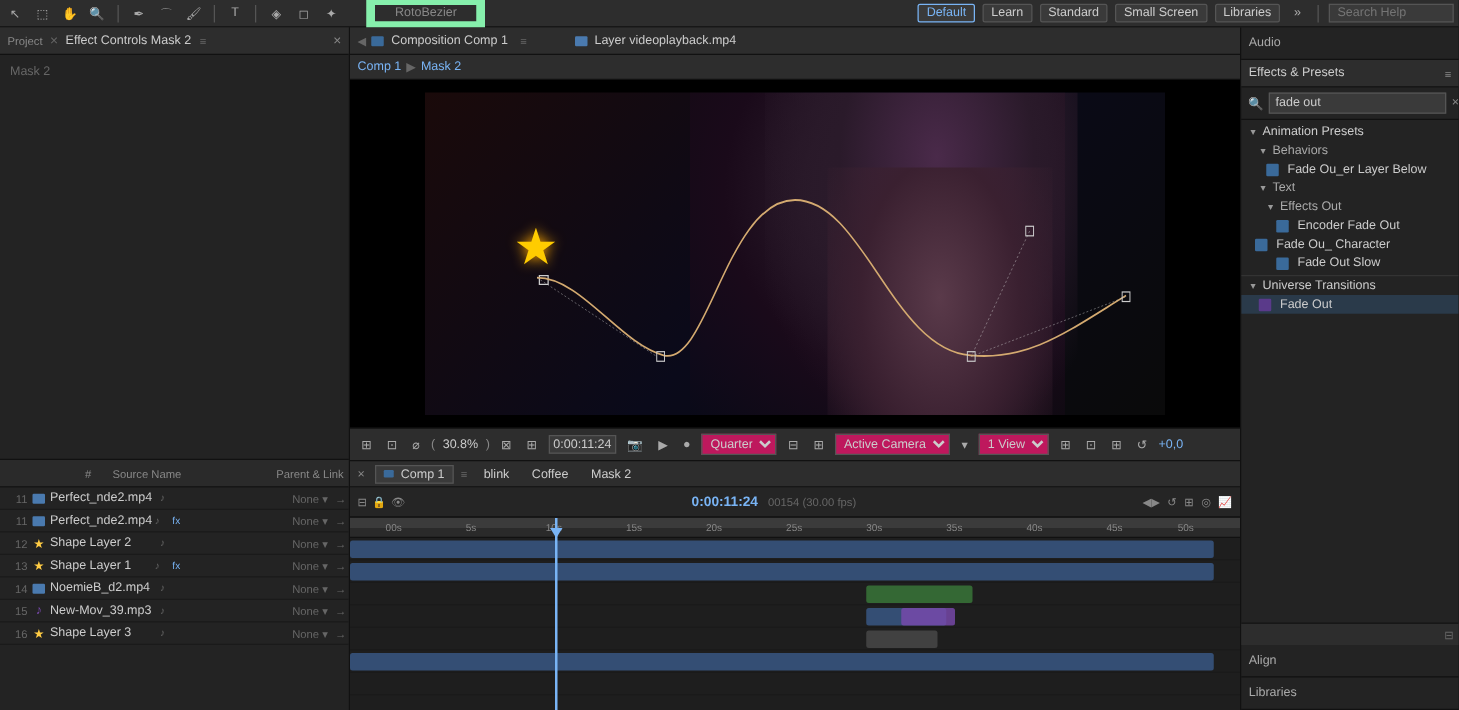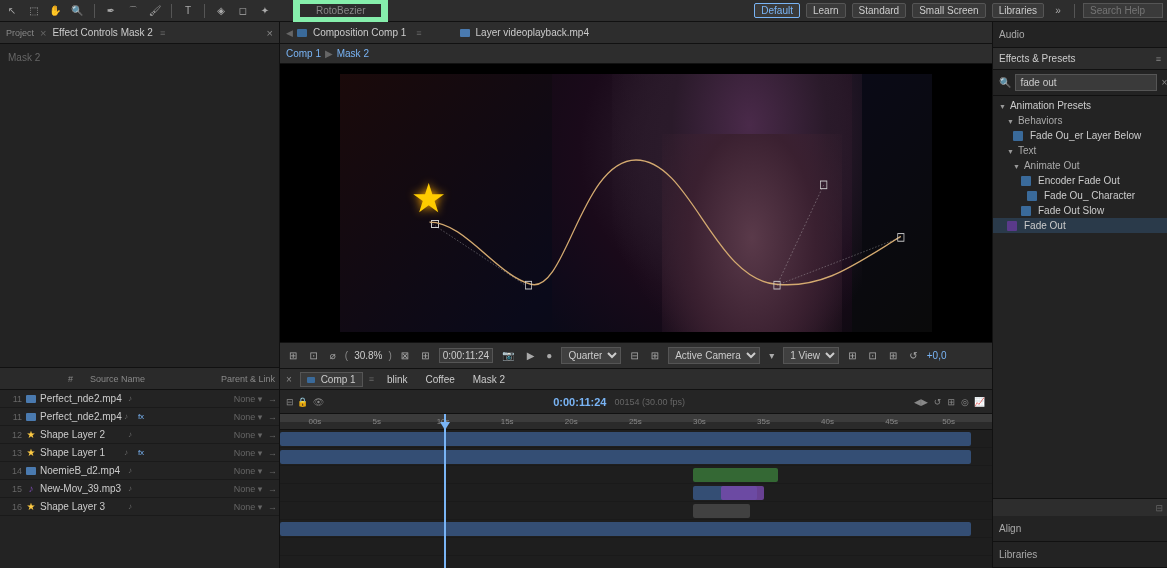--- a/index.html
+++ b/index.html
@@ -13,21 +13,21 @@
       align-items: center;
       padding: 0 4px;
       gap: 6px;
       border-bottom: 1px solid #111;
     }
     .toolbar-icon { width: 16px; height: 16px; display: inline-flex; align-items: center; justify-content: center; color: #aaa; font-size: 10px; cursor: pointer; }
     .toolbar-sep { width: 1px; height: 14px; background: #555; margin: 0 2px; }
     .toolbar-btn { background: #3a3a3a; border: 1px solid #555; color: #ccc; font-size: 10px; padding: 1px 6px; cursor: pointer; border-radius: 2px; }
     .toolbar-btn.active { color: #79b4f5; border-color: #79b4f5; }
     .toolbar-right { margin-left: auto; display: flex; align-items: center; gap: 6px; }
-    .search-box { background: #3a3a3a; border: 1px solid #555; color: #ccc; font-size: 10px; padding: 1px 6px; width: 80px; }
+    .search-box { background: #3a3a3a; border: 1px solid #555; color: #ccc; font-size: 10px; padding: 1px 6px; width: 100px; }
 
     
     .main-layout {
       display: flex;
       height: calc(568px - 22px);
     }
 
     
     .left-panel {
       width: 280px;
@@ -88,21 +88,21 @@
       background: #2d2d2d;
       height: 26px;
       display: flex;
       align-items: center;
       padding: 0 6px;
       gap: 6px;
       border-top: 1px solid #111;
       font-size: 10px;
     }
     .footer-btn { color: #aaa; cursor: pointer; padding: 0 3px; }
-    .footer-select { background: #404040; border: 1px solid #555; color: #ccc; font-size: 10px; padding: 1px 2px; }
+    .footer-select { background: #be185d; border: 1px solid #555; color: #ccc; font-size: 10px; padding: 1px 2px; }
 
     
     .breadcrumb {
       background: #2d2d2d;
       height: 20px;
       display: flex;
       align-items: center;
       padding: 0 6px;
       gap: 4px;
       border-bottom: 1px solid #111;
@@ -656,35 +656,39 @@
           <span style="display:inline-block;width:10px;height:10px;background:#3a6a9a;border-radius:1px;margin-right:3px;"></span>
           <span>Fade Ou_er Layer Below</span>
         </div>
 
         <div class="ep-folder" style="padding-left:14px;">
           <span class="ico-triangle-down"></span>
           <span style="font-size:10px;color:#aaa;">Text</span>
         </div>
         <div class="ep-folder" style="padding-left:20px;">
           <span class="ico-triangle-down"></span>
-          <span style="font-size:10px;color:#aaa;">Animate Out</span>
+          <span style="font-size:10px;color:#aaa;">Effects Out</span>
         </div>
         <div class="ep-item" style="padding-left:28px;">
           <span style="display:inline-block;width:10px;height:10px;background:#3a6a9a;border-radius:1px;margin-right:3px;"></span>
           <span>Encoder Fade Out</span>
         </div>
-        <div class="ep-item" style="padding-left:34px;">
+        <div class="ep-item" style="padding-left:11px;">
           <span style="display:inline-block;width:10px;height:10px;background:#3a6a9a;border-radius:1px;margin-right:3px;"></span>
           <span>Fade Ou_ Character</span>
         </div>
         <div class="ep-item" style="padding-left:28px;">
           <span style="display:inline-block;width:10px;height:10px;background:#3a6a9a;border-radius:1px;margin-right:3px;"></span>
           <span>Fade Out Slow</span>
         </div>
 
+        <div class="ep-folder" style="border-top:1px solid #333;margin-top:2px;padding-top:2px;">
+          <span class="ico-triangle-down"></span>
+          <span style="font-size:10px;color:#ccc;">Universe Transitions</span>
+        </div>
         <div class="ep-universe-item">
           <span style="display:inline-block;width:10px;height:10px;background:#5a3a8a;border-radius:1px;margin-right:3px;"></span>
           <span>Fade Out</span>
         </div>
       </div>
 
       <div style="height:18px;background:#2d2d2d;display:flex;align-items:center;justify-content:flex-end;padding:0 4px;border-top:1px solid #111;">
         <span style="color:#666;font-size:9px;">⊟</span>
       </div>
     </div>

